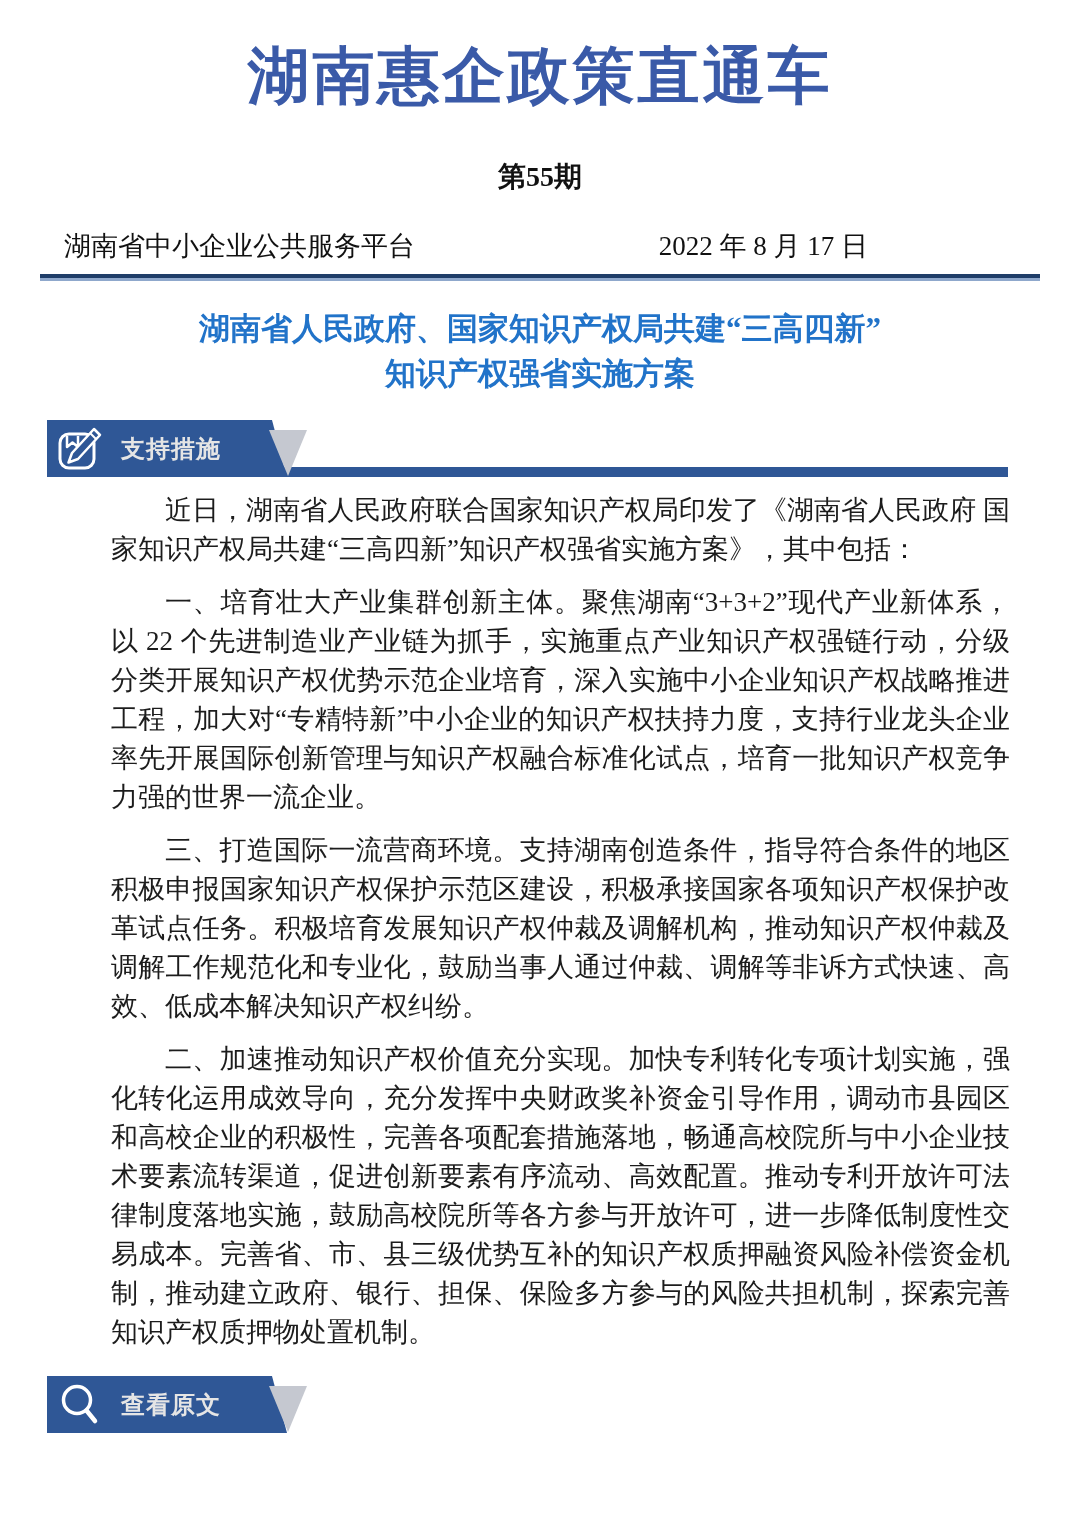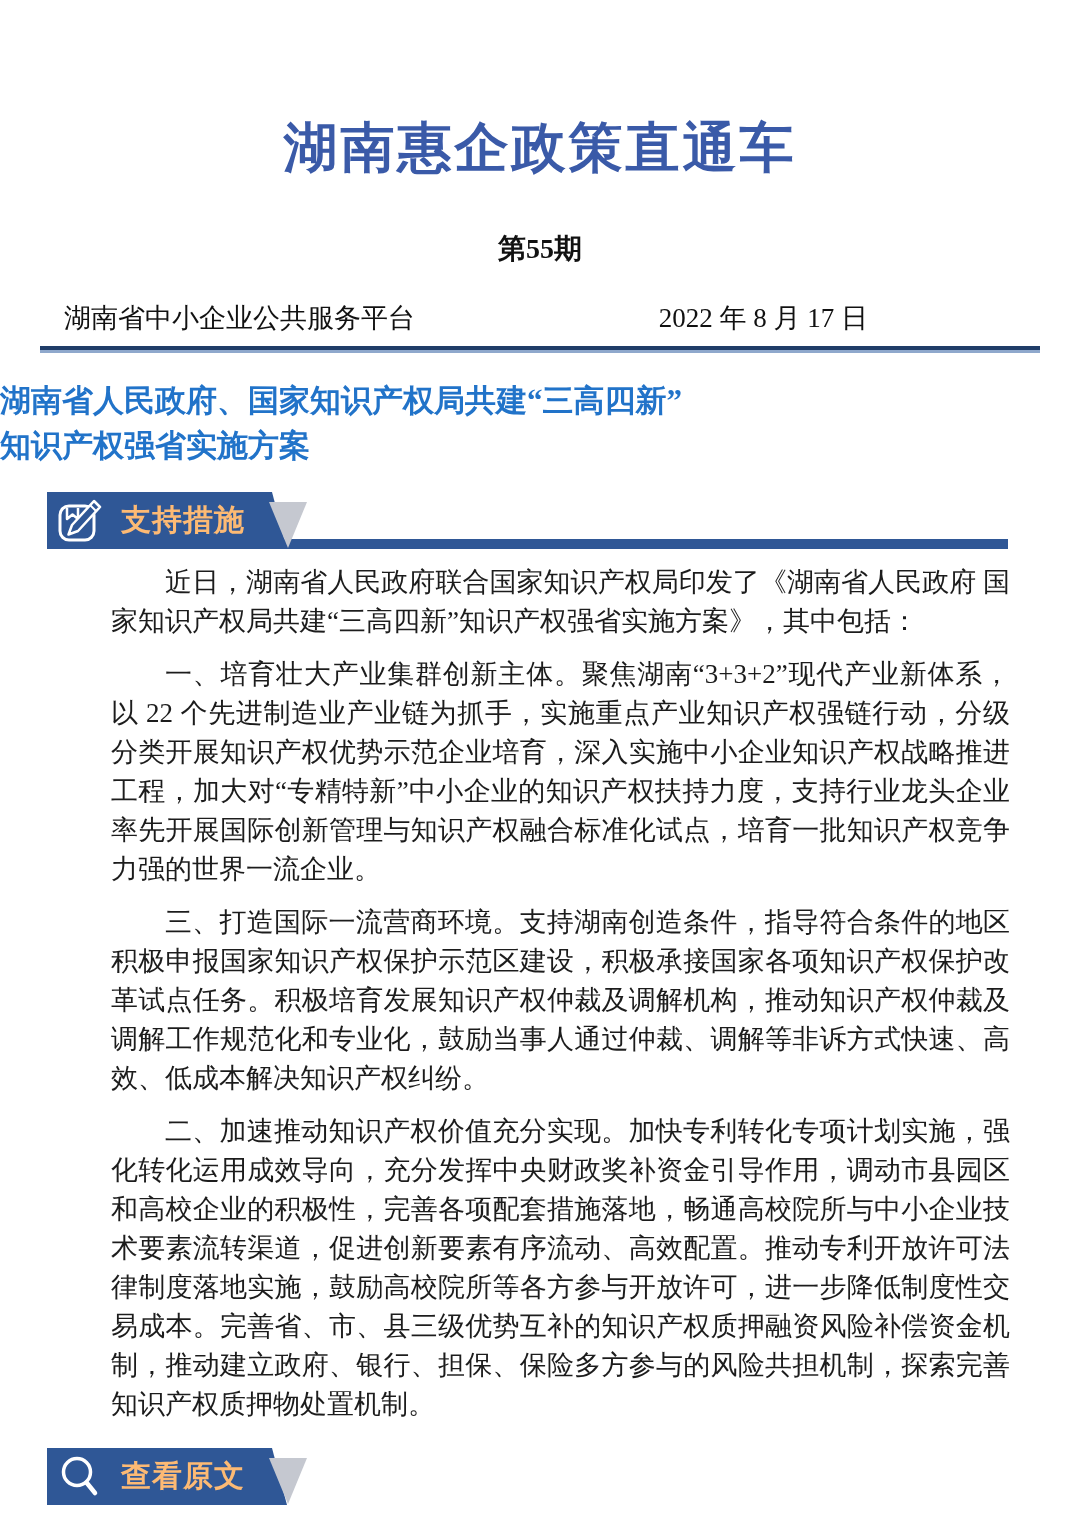--- a/index.html
+++ b/index.html
@@ -5,60 +5,60 @@
   html,body{margin:0;padding:0;background:#ffffff;}
   body{
     width:1080px;height:1527px;position:relative;overflow:hidden;
     font-family:"Liberation Serif","DejaVu Serif",serif;
     color:#1c1c1c;
   }
   .page{width:1080px;height:1527px;position:relative;}
 
   
   .masthead-title{
-    padding-top:112px;text-align:center;
-    font-size:54px;font-weight:bold;letter-spacing:3px;line-height:72px;
+    padding-top:40px;text-align:center;
+    font-size:62px;font-weight:bold;letter-spacing:3px;line-height:72px;
     color:#3a5aa8;
   }
   .issue-line{
     margin-top:46px;text-align:center;
     font-size:28px;font-weight:bold;color:#111;
   }
   .info-row{
     margin-top:32px;display:flex;justify-content:space-between;
     padding-left:64px;padding-right:212px;
     font-size:27px;color:#111;
   }
   .rule{
     margin:10px 40px 0 40px;height:0;
     border-top:4px solid #1f3d68;
     box-shadow:0 3px 0 #8fa8cc;
   }
 
   
   .article-title{
-    margin-top:28px;text-align:left;
+    margin-top:28px;text-align:center;
     font-size:31px;font-weight:bold;color:#2173c9;line-height:45px;
   }
 
   
   .banner{position:relative;height:57px;margin:24px 40px 0 47px;}
   .banner-bar{
     position:absolute;left:0;bottom:0;height:10px;width:961px;
     background:#2f5796;
   }
   .banner-main{
     position:absolute;left:0;top:0;height:57px;width:240px;
     background:#2f5796;
     clip-path:polygon(0 0,225px 0,240px 100%,0 100%);
     display:flex;align-items:center;gap:18px;padding-left:10px;
     box-sizing:border-box;
   }
   .banner-label{
-    color:#fdba74;font-weight:bold;font-size:30px;
+    color:#e5e5e5;font-weight:bold;font-size:24px;
     font-family:"Liberation Sans","DejaVu Sans",sans-serif;
     letter-spacing:1px;
   }
   .banner-triangle{
     position:absolute;left:222px;top:10px;width:0;height:0;
     border-left:19px solid transparent;
     border-right:19px solid transparent;
     border-top:46px solid #c5c8d0;
   }
   .banner-icon{width:46px;height:46px;flex:0 0 auto;}

